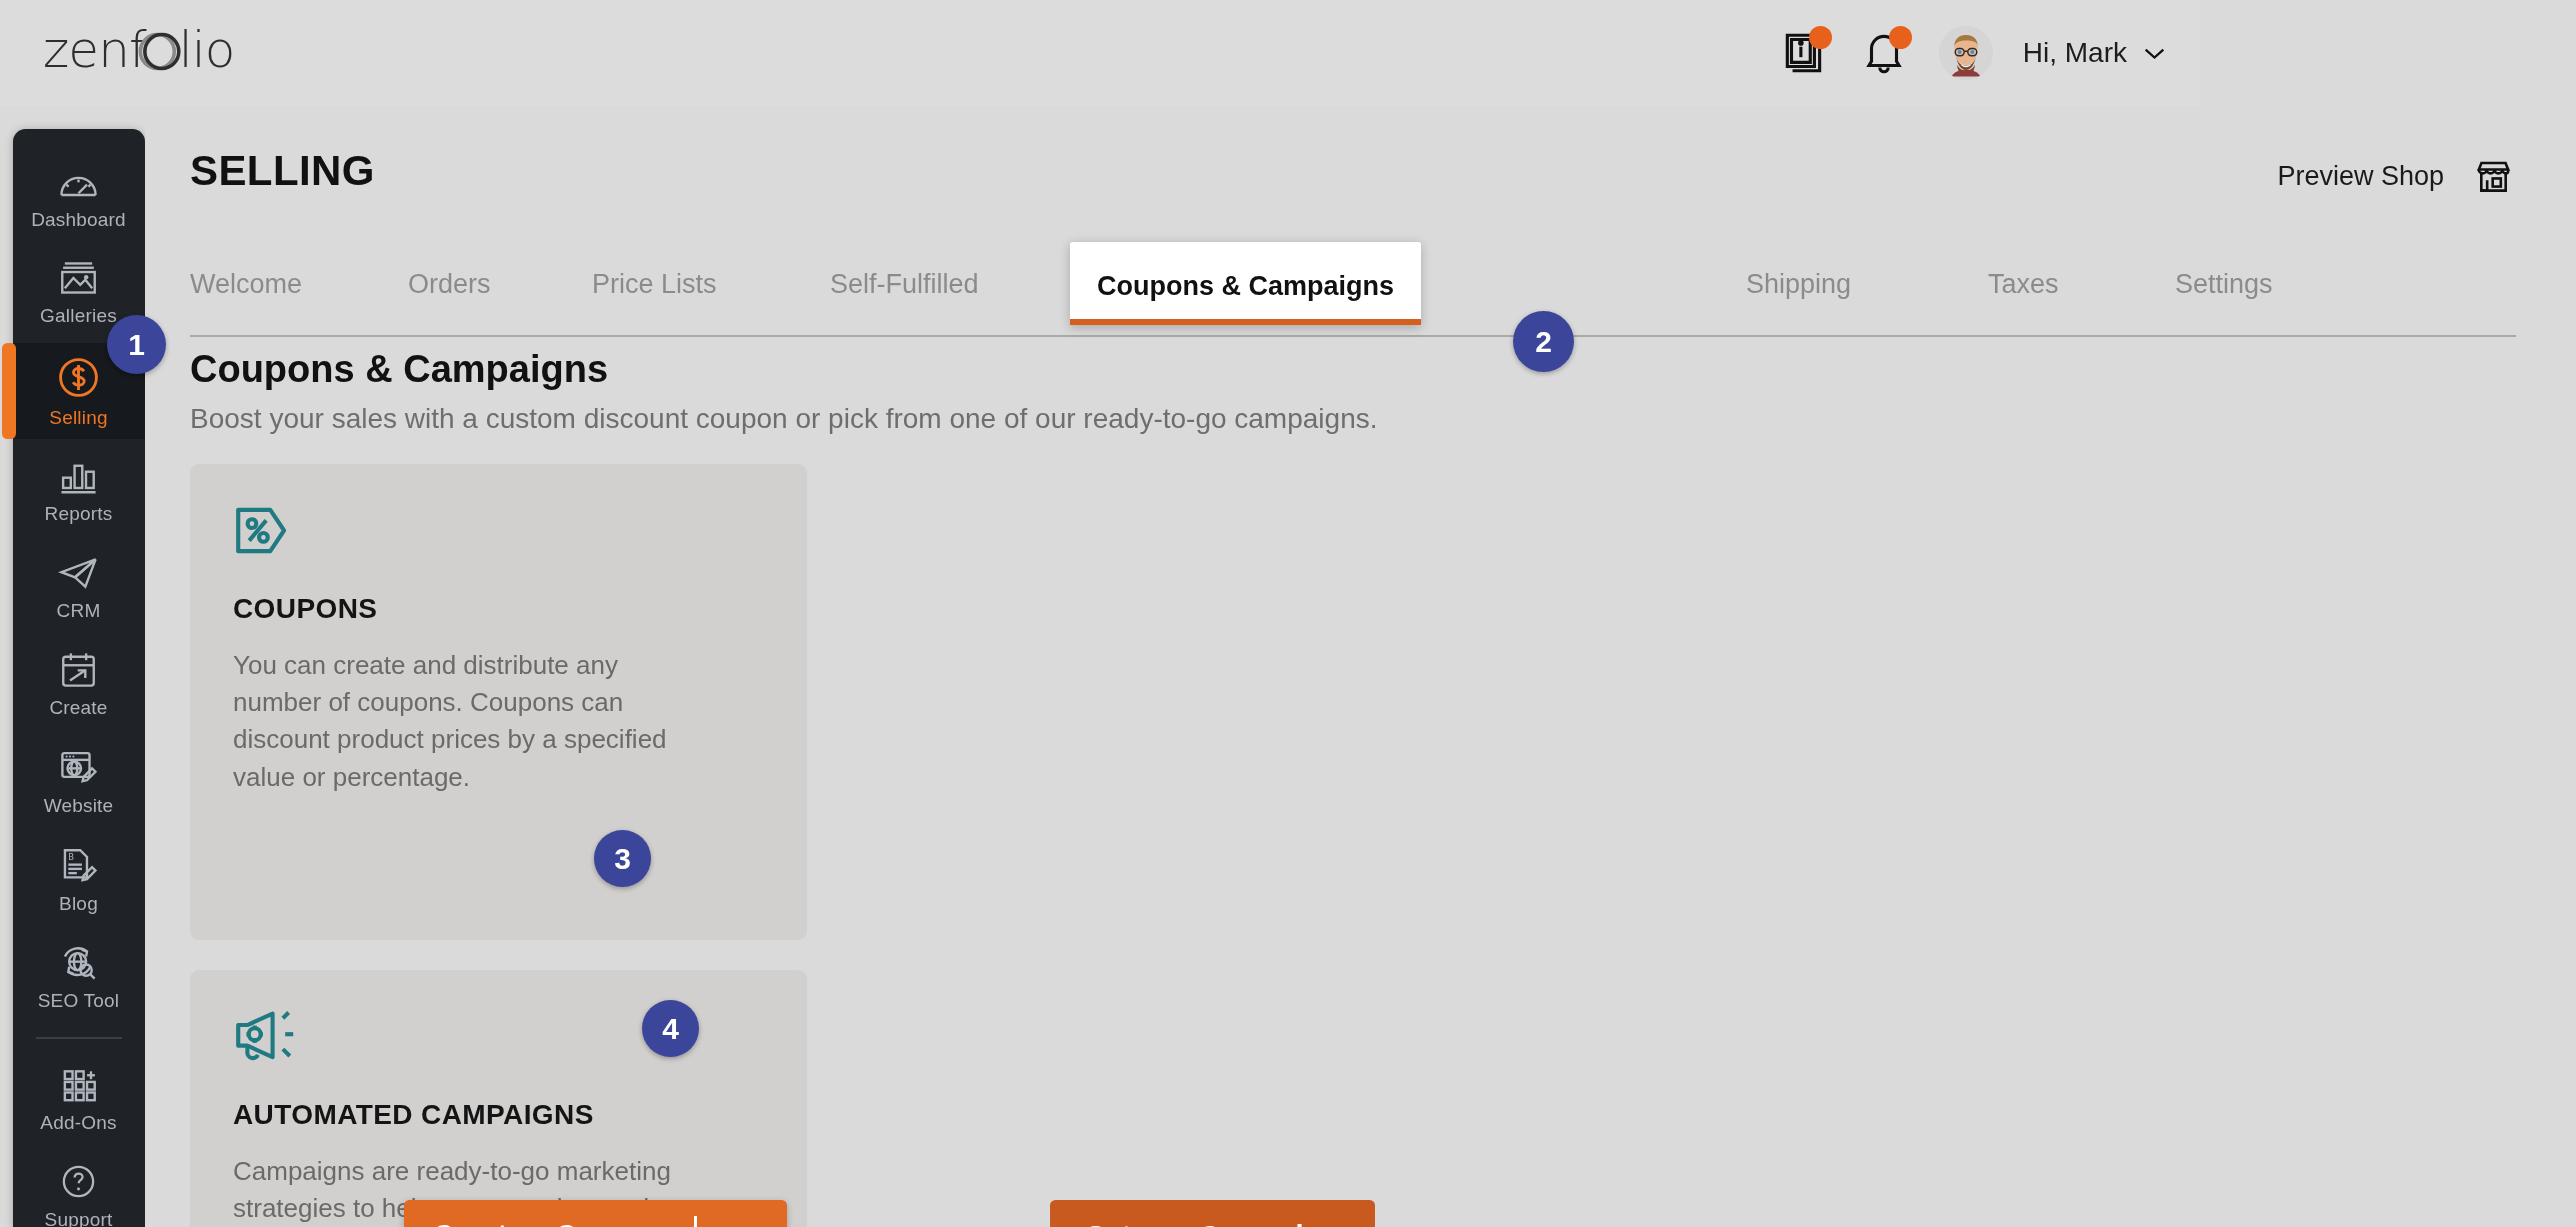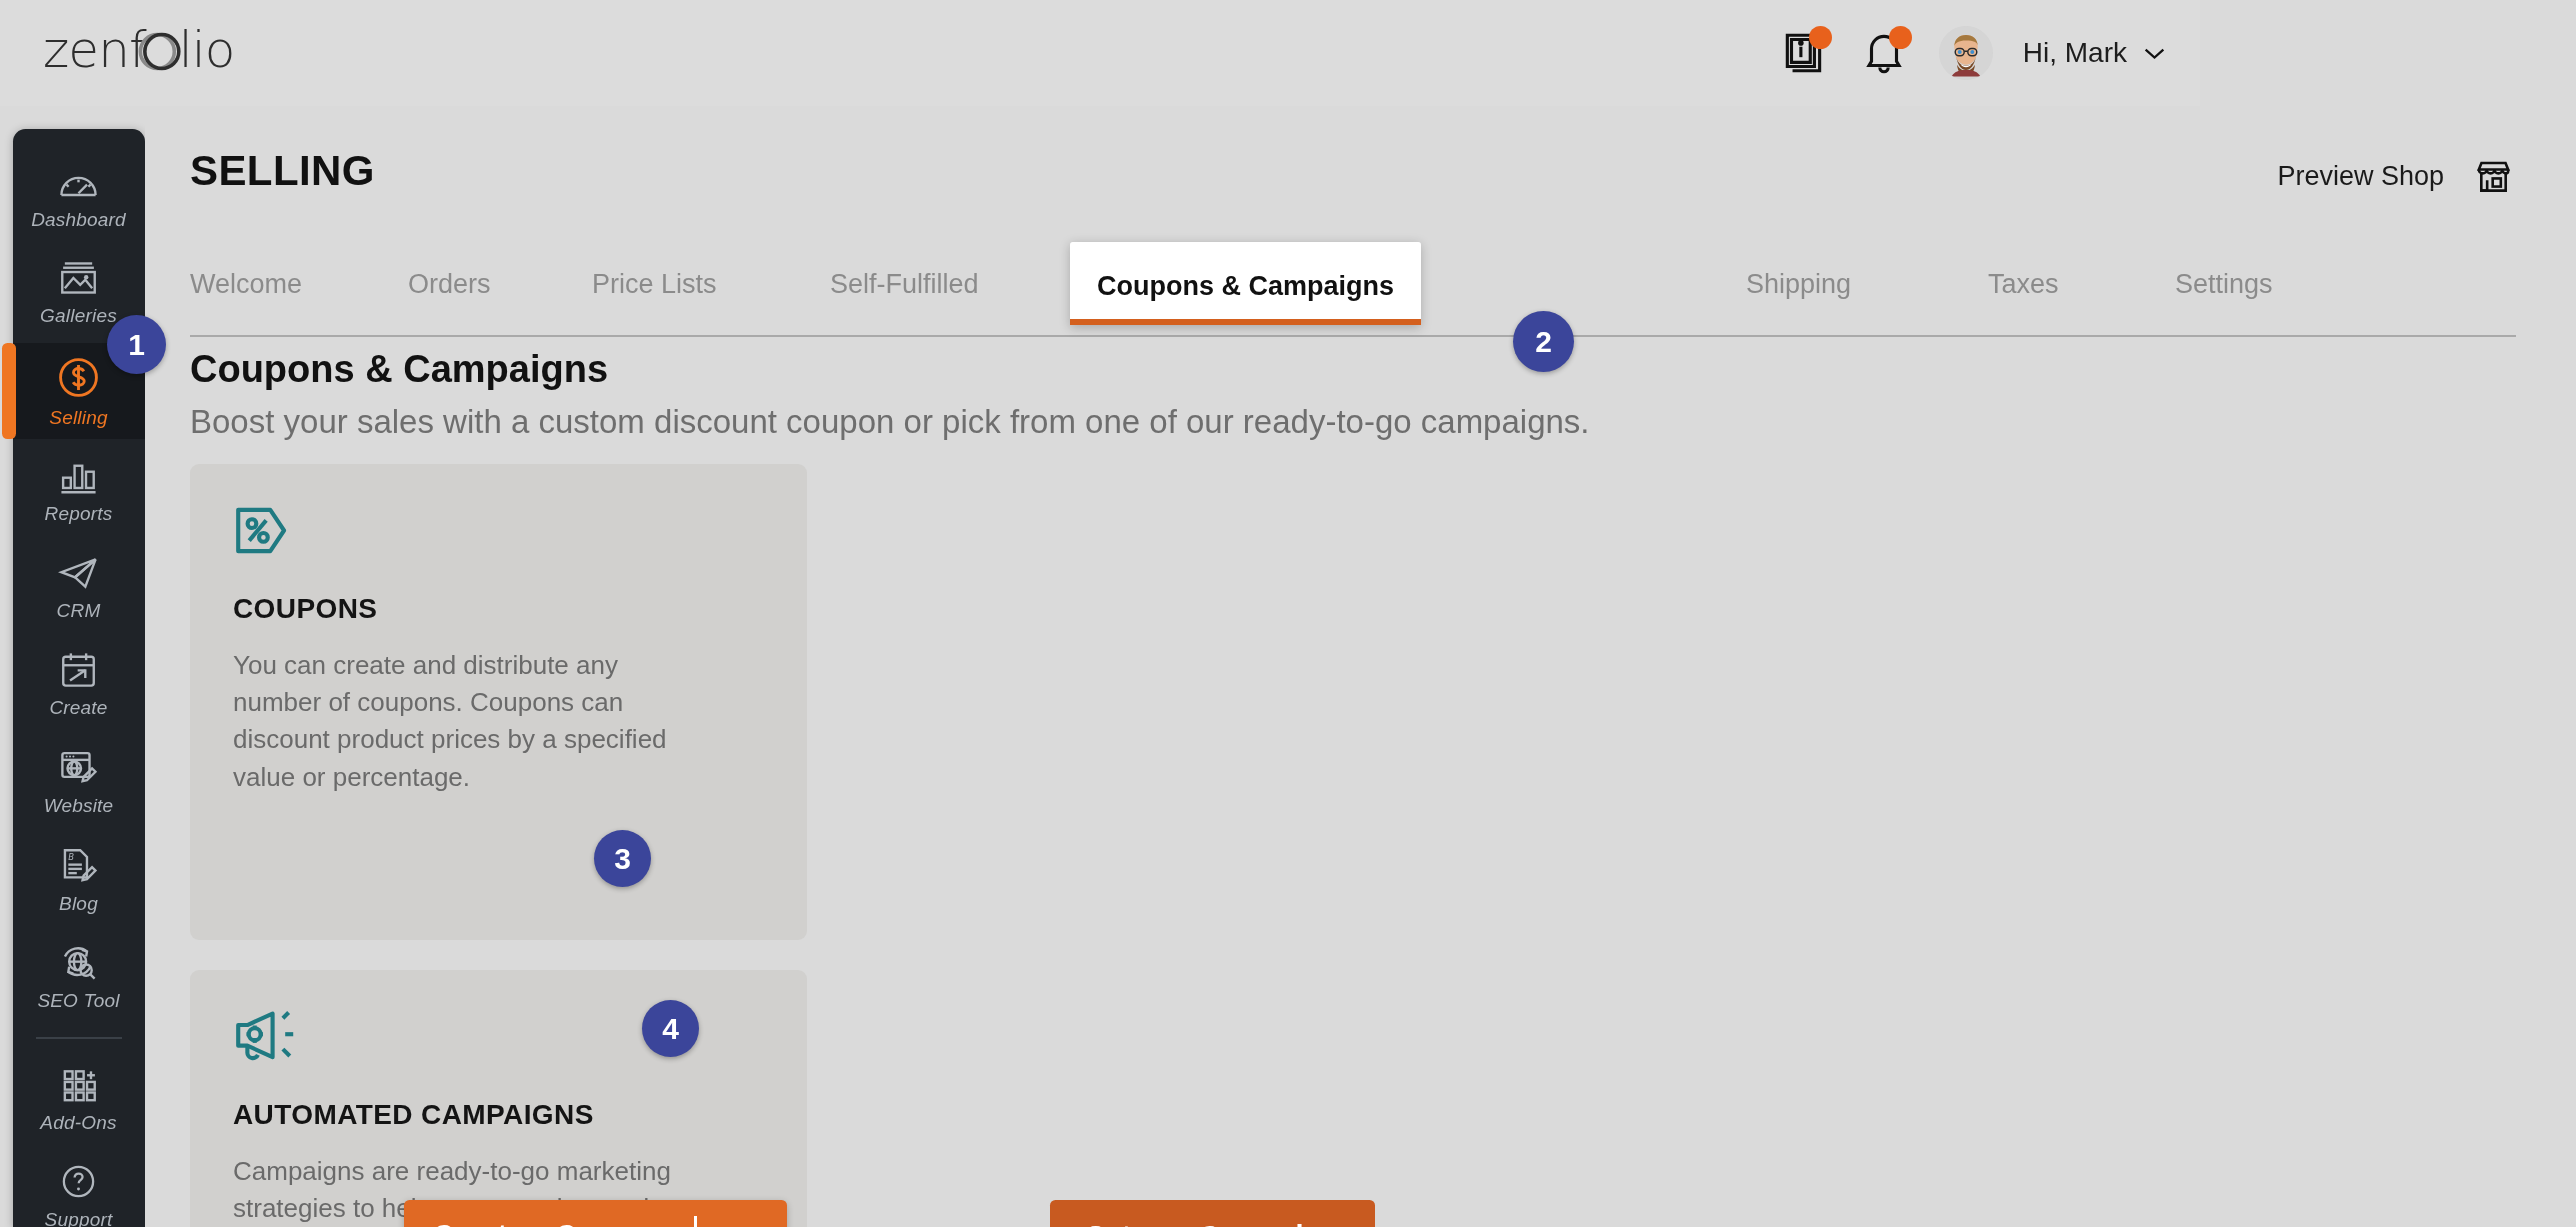--- a/index.html
+++ b/index.html
@@ -38,21 +38,20 @@
   }
 
   
   .sidebar {
     position: absolute; left: 12.5px; top: 129px;
     width: 132px; height: 1098px;
     background: #1f2328;
     border-radius: 12.5px 12.5px 0 0;
     box-shadow: 0 1.8px 9px rgba(0,0,0,.25);
     padding-top: 23px;
-    font-style: italic;
   }
   .side-item {
     position: relative;
     display: flex; flex-direction: column; align-items: center;
     padding: 12.5px 0 10.7px 0; margin-bottom: 5.4px;
     color: #adb3ba;
   }
   .side-item .s-label { font-size: 19px; margin-top: 8px; letter-spacing: 0.2px; }
   .side-item.active { background: #16191d; color: #ef7622; }
   .side-item.active .s-label { color: #ef7622; }
@@ -103,21 +102,21 @@
   }
 
   
   .content { position: absolute; left: 0; top: 242px; width: 2431px; }
   .sec-title {
     position: absolute; left: 45px; top: 0;
     font-size: 38px; font-weight: 700; color: #111;
   }
   .sec-sub {
     position: absolute; left: 45px; top: 55px;
-    font-size: 33px; color: #6e6e6e;
+    font-size: 28px; color: #6e6e6e;
   }
 
   .cards { position: absolute; left: 45px; top: 116px; display: flex; gap: 30px; flex-direction: column; }
   .card {
     width: 617px; height: 476px;
     background: #d1d0ce; border-radius: 9px;
     padding: 39px 43px;
   }
   .card-ico { height: 63px; margin-bottom: 27px; }
   .card-title {

